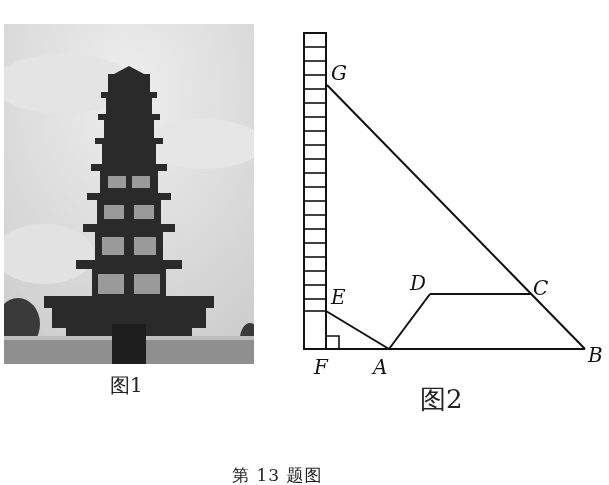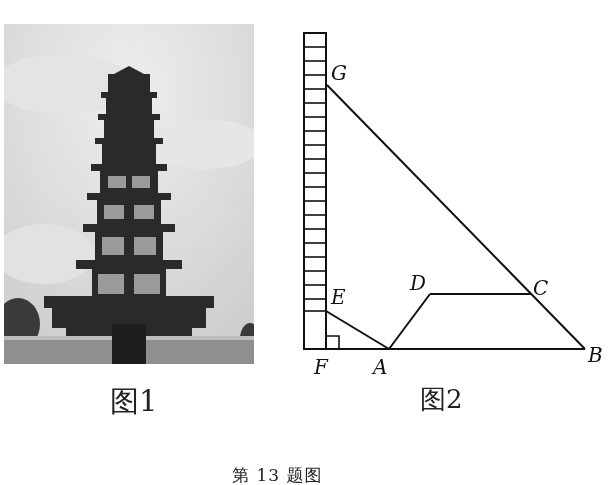--- a/index.html
+++ b/index.html
@@ -1,20 +1,20 @@
 <!DOCTYPE html>
 <html><head>
   <meta charset="utf-8">
   <style>
     html, body { margin: 0; padding: 0; background: #ffffff; }
     body { width: 609px; height: 485px; position: relative; overflow: hidden; font-family: "DejaVu Serif", serif; }
     .photo { position: absolute; left: 4px; top: 24px; width: 250px; height: 340px; }
     .diagram { position: absolute; left: 0; top: 0; width: 609px; height: 485px; }
     .caption { position: absolute; font-family: "DejaVu Serif", serif; color: #222; }
-    .cap1 { left: 110px; top: 382px; font-size: 29px; }
+    .cap1 { left: 110px; top: 372px; font-size: 20px; }
     .cap2 { left: 420px; top: 382px; font-size: 26px; }
     .cap-main { left: 232px; top: 464px; font-size: 17px; letter-spacing: 1px; }
     .pt-label { font-family: "DejaVu Serif", serif; font-style: italic; font-size: 20px; fill: #111; }
   </style>
 </head>
 <body>
 
 <svg class="photo" viewBox="0 0 250 340" xmlns="http://www.w3.org/2000/svg">
   <defs>
     <radialGradient id="sky" cx="50%" cy="20%" r="80%">

